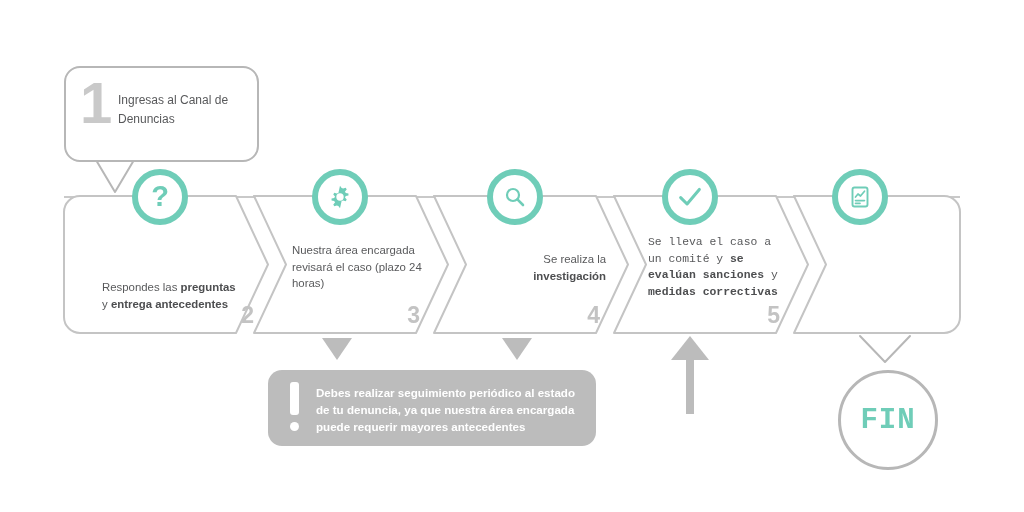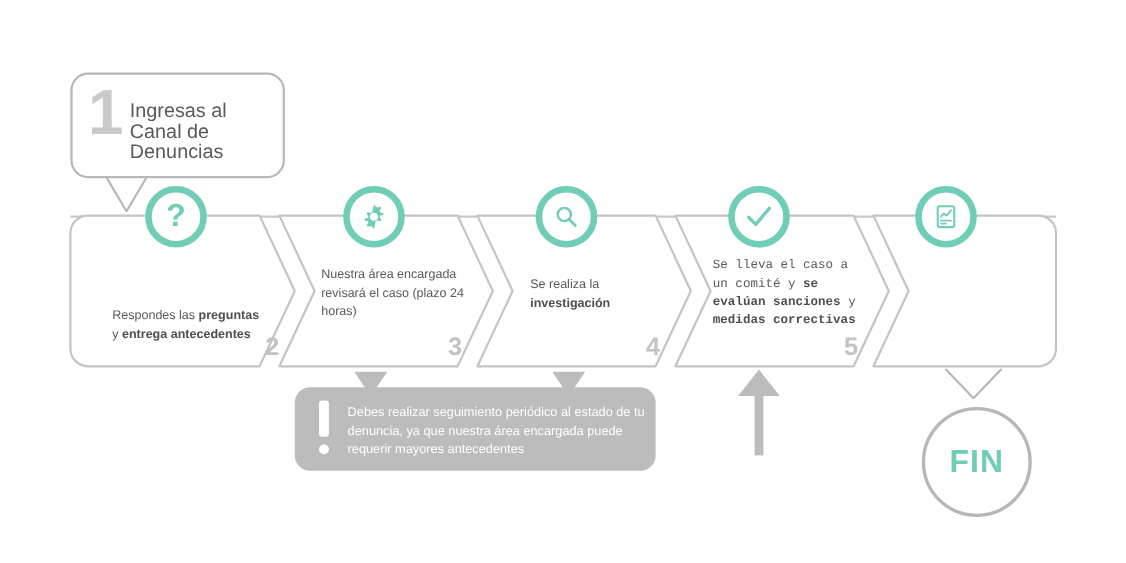--- a/index.html
+++ b/index.html
@@ -19,21 +19,21 @@
     border:2px solid #b7b7b7;border-radius:16px;background:#fff;
     box-sizing:border-box;z-index:6;
   }
   .bubble-num{
     position:absolute;left:14px;top:6px;
     font-size:58px;line-height:58px;font-weight:700;color:#c9c9c9;
     letter-spacing:-2px;
   }
   .bubble-text{
     position:absolute;left:52px;top:23px;width:134px;
-    font-size:18px;line-height:19px;color:#58595b;
+    font-size:12px;line-height:19px;color:#58595b;
   }
 
   
   .card{
     position:absolute;top:196px;height:137px;
     z-index:3;
   }
   .card .card-body{
     position:absolute;inset:0;
   }
@@ -56,22 +56,22 @@
     display:flex;align-items:center;justify-content:center;
   }
   .icon-circle svg{display:block;}
   .qmark{
     font-size:29px;font-weight:700;color:#6fcdb8;line-height:29px;
     font-family:"Liberation Sans",sans-serif;margin-top:-1px;
   }
 
   
   .alert{
-    position:absolute;left:268px;top:352px;width:328px;height:76px;
-    background:#bcbcbc;border-radius:14px;z-index:7;
+    position:absolute;left:268px;top:370px;width:328px;height:76px;
+    background:#bcbcbc;border-radius:14px;z-index:7;font-weight:bold;
   }
   .alert-bang{
     position:absolute;left:20px;top:12px;width:13px;height:52px;
   }
   .alert-bang .bar{
     position:absolute;left:2px;top:0;width:9px;height:33px;
     background:#fff;border-radius:3px;
   }
   .alert-bang .dot{
     position:absolute;left:2px;top:40px;width:9px;height:9px;
@@ -79,21 +79,21 @@
   }
   .alert-text{
     position:absolute;left:48px;top:14px;width:272px;
     font-size:11.6px;line-height:17px;color:#ffffff;
   }
 
   
   .fin{
     position:absolute;left:838px;top:370px;width:94px;height:94px;
     border-radius:50%;border:3px solid #b7b7b7;background:#fff;
-    z-index:7;display:flex;align-items:center;justify-content:center;
+    z-index:7;display:flex;align-items:center;justify-content:center;font-family:Liberation Mono, monospace;
   }
   .fin-label{
     font-size:29px;font-weight:700;color:#6fcdb8;letter-spacing:1px;
   }
 </style>
 </head>
 <body>
 
 <div id="stage">
 
@@ -144,21 +144,21 @@
 
   <div class="card" style="left:254px;width:194px;">
     <div class="card-body">
       <div class="card-text" style="left:38px;width:130px;"><span>Nuestra área encargada revisará el caso (plazo 24 horas)</span></div>
       <div class="card-num" style="right:28px;">3</div>
     </div>
   </div>
 
   <div class="card" style="left:434px;width:194px;">
     <div class="card-body">
-      <div class="card-text" style="left:48px;width:124px;top:55px;"><span>Se realiza la </span><b>investigación</b></div>
+      <div class="card-text" style="left:48px;width:124px;top:55px;text-align:right;"><span>Se realiza la </span><b>investigación</b></div>
       <div class="card-num" style="right:28px;">4</div>
     </div>
   </div>
 
   <div class="card" style="left:614px;width:194px;">
     <div class="card-body">
       <div class="card-text" style="left:34px;width:130px;top:38px;font-family:Liberation Mono, monospace;"><span>Se lleva el caso a un comité y </span><b>se evalúan sanciones</b><span> y </span><b>medidas correctivas</b></div>
       <div class="card-num" style="right:28px;">5</div>
     </div>
   </div>

